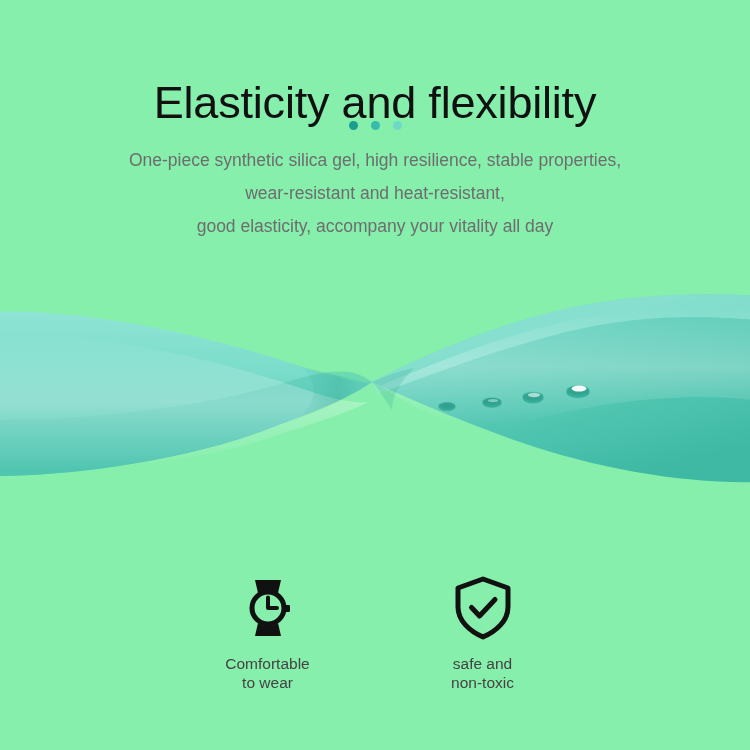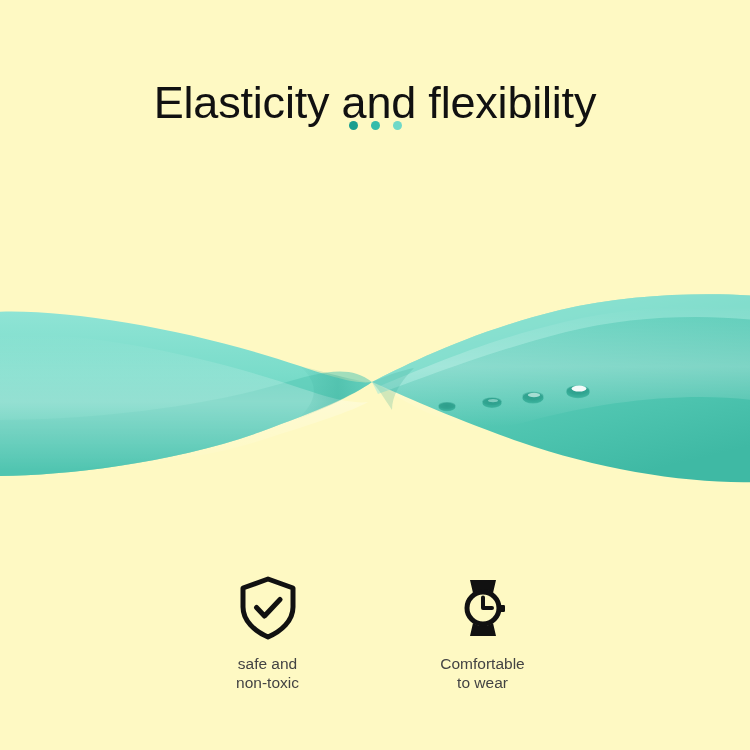--- a/index.html
+++ b/index.html
@@ -105,30 +105,35 @@
     color: #434343;
     font-size: 15.5px;
     line-height: 18.5px;
     font-weight: 400;
   }
   .feature-label .lab-line { display: block; white-space: nowrap; }
 </style>
 </head>
 <body>
 
-<div class="page" style="background: #fef9c3;">
+<div class="page" style="background: #86efac;">
 
   <h1 class="headline" style="color: rgb(17, 17, 17);">Elasticity and flexibility</h1>
 
   <div class="dots">
     <span class="dot" style="background: rgb(26, 158, 143);"></span>
     <span class="dot" style="background: rgb(53, 188, 171);"></span>
     <span class="dot" style="background: rgb(111, 217, 200);"></span>
   </div>
 
+  <div class="subtitle" style="color: rgb(109, 109, 109);">
+    <span class="line">One-piece synthetic silica gel, high resilience, stable properties,</span>
+    <span class="line">wear-resistant and heat-resistant,</span>
+    <span class="line">good elasticity, accompany your vitality all day</span>
+  </div>
 
   <div class="product-stage">
     <svg width="750" height="270" viewBox="0 0 750 270" xmlns="http://www.w3.org/2000/svg" aria-hidden="true">
       <defs>
 
         <linearGradient id="gLeft" x1="0" y1="0" x2="0" y2="1">
           <stop offset="0" stop-color="#8fe4d5"></stop>
           <stop offset="0.38" stop-color="#7adcca"></stop>
           <stop offset="0.72" stop-color="#5fcdb9"></stop>
           <stop offset="1" stop-color="#49c0ab"></stop>
@@ -224,46 +229,46 @@
       <ellipse cx="578" cy="120" rx="11.6" ry="4.6" fill="#2f9f8d" opacity="0.45"></ellipse>
       <ellipse cx="579" cy="118.6" rx="7.4" ry="3.0" fill="#ffffff" opacity="0.95"></ellipse>
     </svg>
   </div>
 
   <div class="features">
 
     <div class="feature">
       <div class="feature-icon">
         <svg width="60" height="64" viewBox="0 0 60 64" fill="none" xmlns="http://www.w3.org/2000/svg" aria-hidden="true">
+
+          <path d="M17 4 H43 L40 17 C37 15 33 14 30 14 C27 14 23 15 20 17 Z" fill="#111111"></path>
+
+          <path d="M20 47 C23 49 27 50 30 50 C33 50 37 49 40 47 L43 60 H17 Z" fill="#111111"></path>
+
+          <circle cx="30" cy="32" r="16" stroke="#111111" stroke-width="5" fill="none"></circle>
+
+          <rect x="47" y="29" width="5" height="7" rx="1.2" fill="#111111"></rect>
+
+          <path d="M30 21.5 V32 H39" stroke="#111111" stroke-width="4" stroke-linecap="round" stroke-linejoin="round" fill="none"></path>
+        </svg>
+      </div>
+      <div class="feature-label" style="color: rgb(67, 67, 67);">
+        <span class="lab-line">Comfortable</span>
+        <span class="lab-line">to wear</span>
+      </div>
+    </div>
+
+    <div class="feature">
+      <div class="feature-icon">
+        <svg width="60" height="64" viewBox="0 0 60 64" fill="none" xmlns="http://www.w3.org/2000/svg" aria-hidden="true">
           <path d="M30 3 L55 12 V31 C55 45 43 55.5 30 61 C17 55.5 5 45 5 31 V12 Z" stroke="#111111" stroke-width="5" stroke-linejoin="round" fill="none"></path>
           <path d="M18.5 31.5 L26.5 40 L42 23.5" stroke="#111111" stroke-width="5" stroke-linecap="round" stroke-linejoin="round" fill="none"></path>
         </svg>
       </div>
       <div class="feature-label" style="color: rgb(67, 67, 67);">
         <span class="lab-line">safe and</span>
         <span class="lab-line">non-toxic</span>
       </div>
     </div>
 
-    <div class="feature">
-      <div class="feature-icon">
-        <svg width="60" height="64" viewBox="0 0 60 64" fill="none" xmlns="http://www.w3.org/2000/svg" aria-hidden="true">
-
-          <path d="M17 4 H43 L40 17 C37 15 33 14 30 14 C27 14 23 15 20 17 Z" fill="#111111"></path>
-
-          <path d="M20 47 C23 49 27 50 30 50 C33 50 37 49 40 47 L43 60 H17 Z" fill="#111111"></path>
-
-          <circle cx="30" cy="32" r="16" stroke="#111111" stroke-width="5" fill="none"></circle>
-
-          <rect x="47" y="29" width="5" height="7" rx="1.2" fill="#111111"></rect>
-
-          <path d="M30 21.5 V32 H39" stroke="#111111" stroke-width="4" stroke-linecap="round" stroke-linejoin="round" fill="none"></path>
-        </svg>
-      </div>
-      <div class="feature-label" style="color: rgb(67, 67, 67);">
-        <span class="lab-line">Comfortable</span>
-        <span class="lab-line">to wear</span>
-      </div>
-    </div>
-
 
   </div>
 </div>
 
 </body></html>

